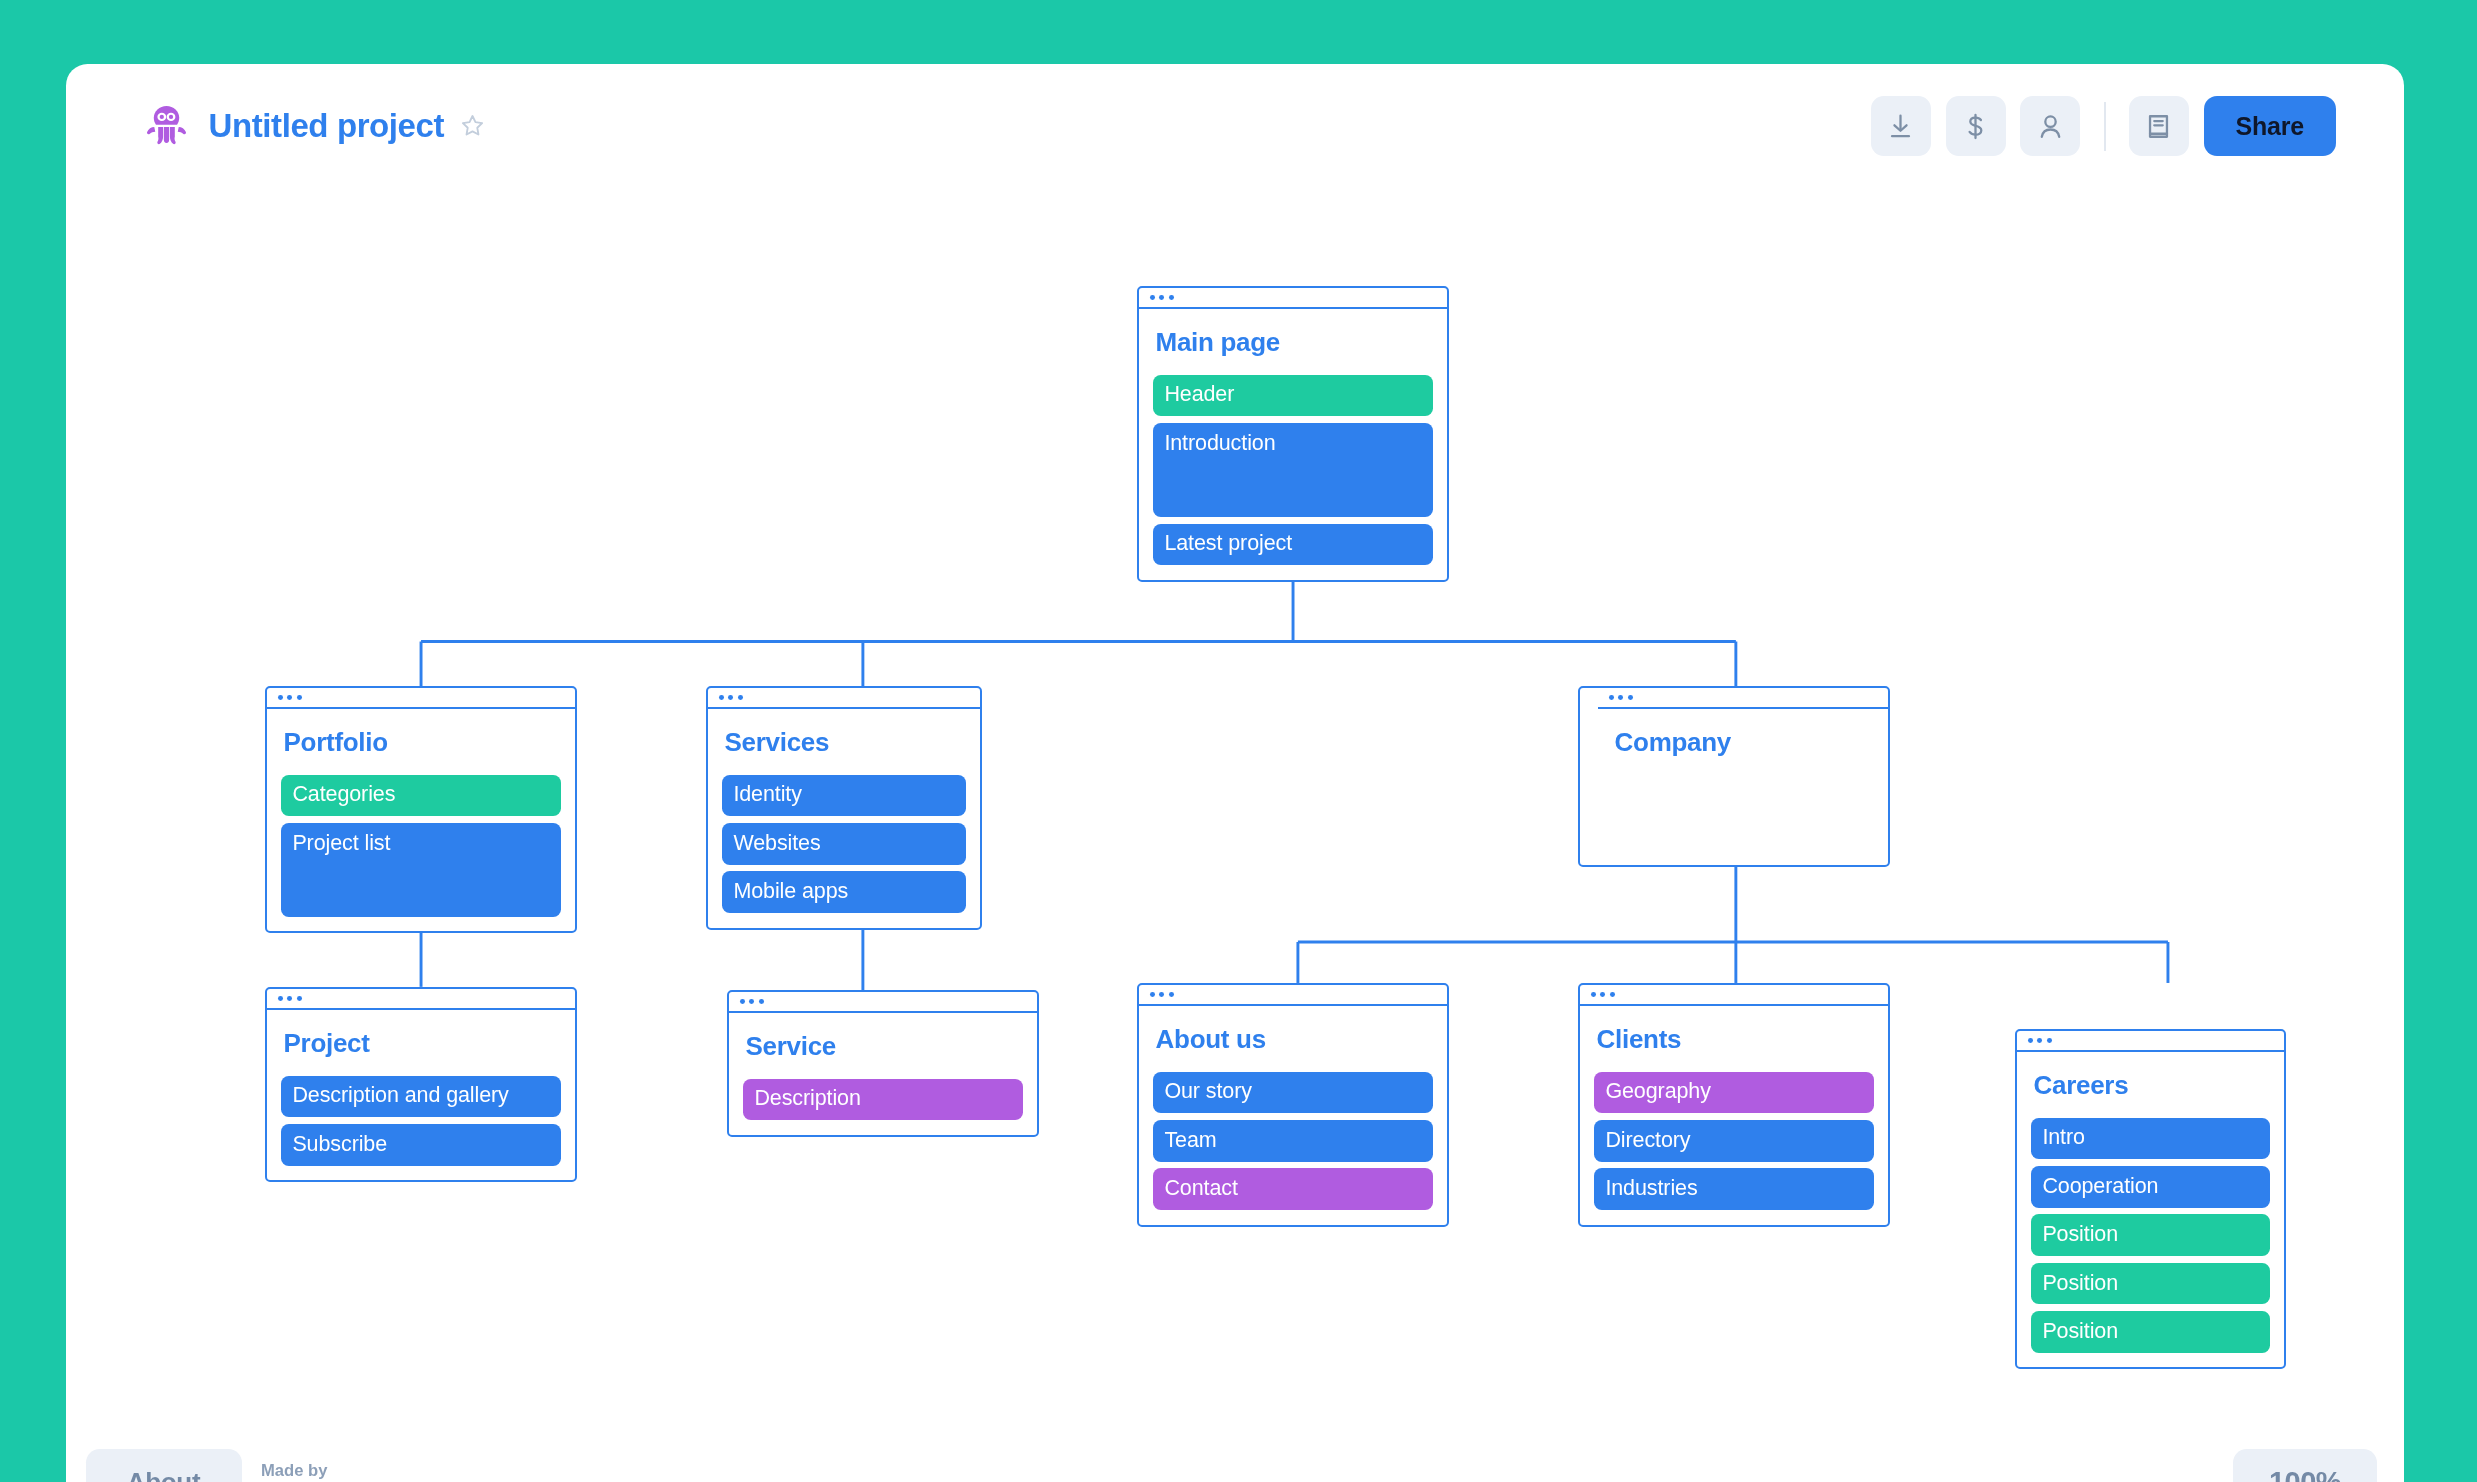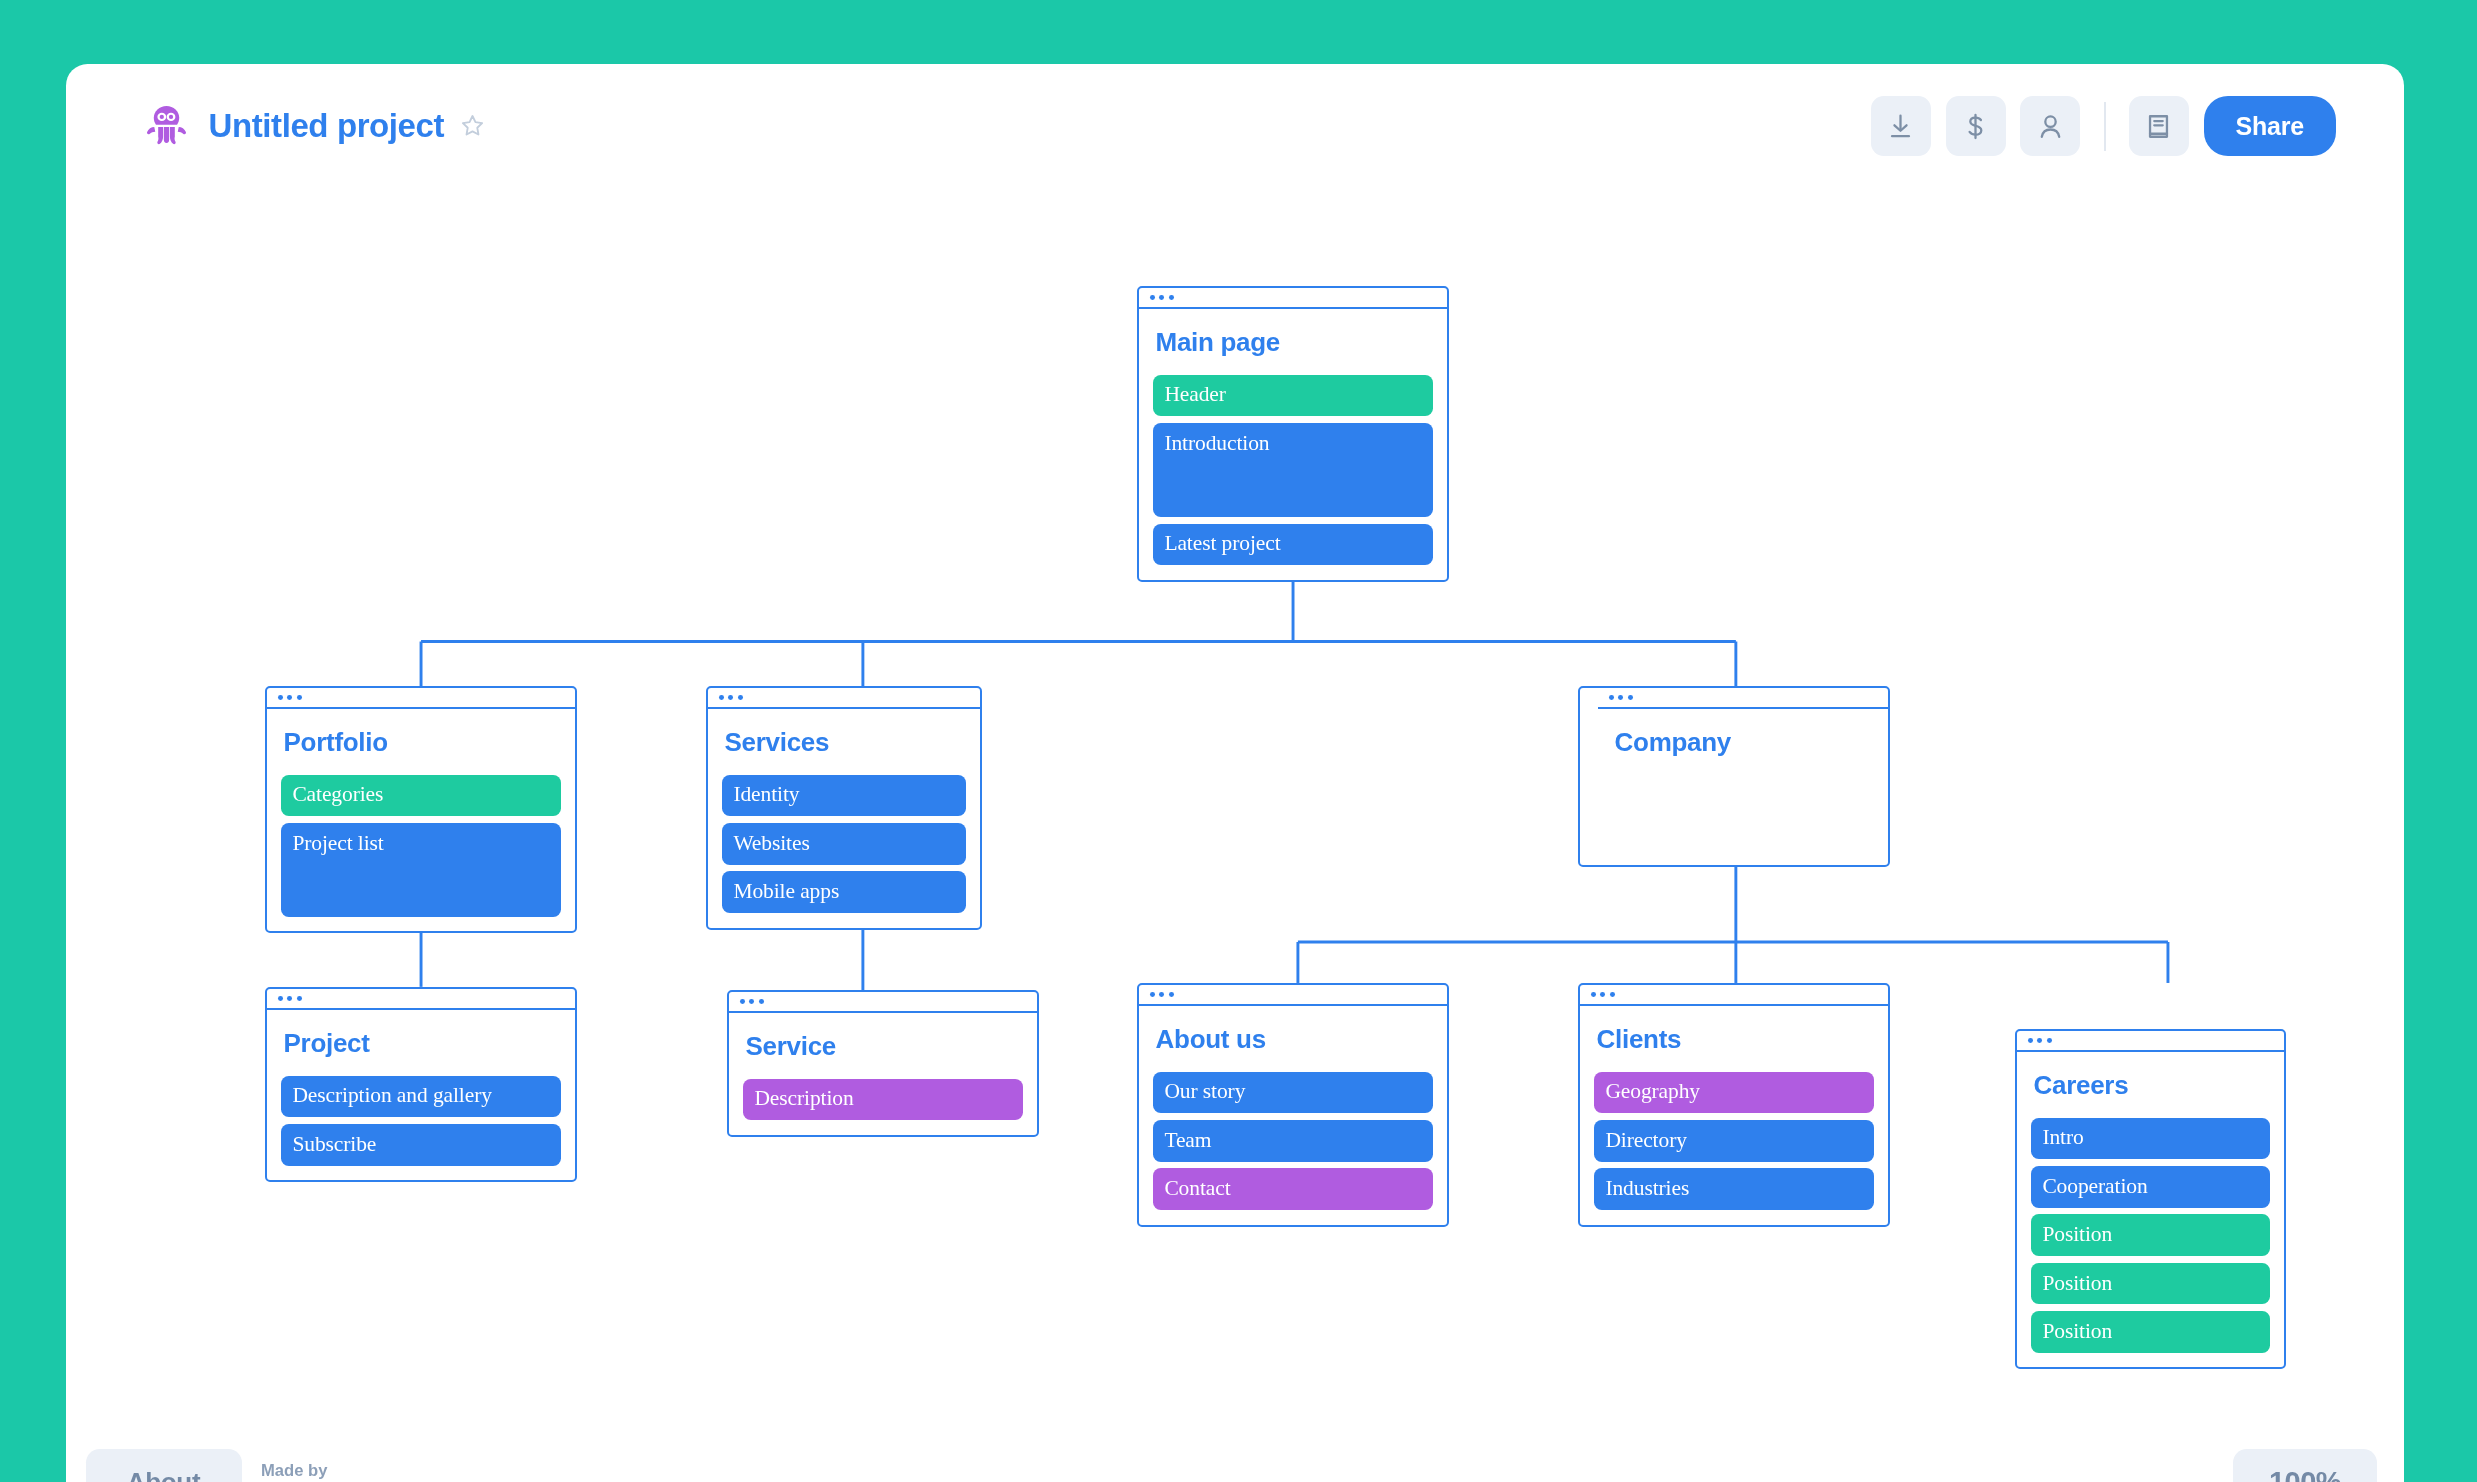--- a/index.html
+++ b/index.html
@@ -42,22 +42,22 @@
   .icon-btn {
     width: 60px; height: 60px;
     background: #EBF0F7; border: none; border-radius: 12.7px;
     display: flex; align-items: center; justify-content: center;
     cursor: pointer;
   }
   .icon-btn svg { width: 29px; height: 29px; }
   .vdiv { width: 2px; height: 49px; background: #E2E8F0; margin: 0 8.8px; }
   #share-button {
     height: 60px; padding: 0 32px;
-    background: #2F80ED; color: #ffffff;
-    border: none; border-radius: 24px;
+    background: #2F80ED; color: #0f172a;
+    border: none; border-radius: 13px;
     font-family: "Liberation Sans", sans-serif;
     font-size: 25px; font-weight: bold; letter-spacing: -0.2px;
     cursor: pointer;
   }
 
   
   #diagram { position: absolute; left: 0; top: 0; width: 2338px; height: 1356px; }
   #connectors { position: absolute; left: 0; top: 0; width: 2338px; height: 1356px; }
 
   .node {
@@ -77,21 +77,20 @@
   .node-body { padding: 16.6px 13.7px 14.6px 13.7px; }
   .node-title {
     font-size: 26px; font-weight: bold; color: #2F80ED;
     letter-spacing: -0.3px; margin: 2px 0 16.6px 2.9px;
   }
   .block {
     border-radius: 7.8px; color: #fff;
     font-size: 21.5px; letter-spacing: -0.1px;
     padding: 7.8px 11.7px 8.8px 11.7px;
     margin-bottom: 6.8px;
-    font-family: Liberation Serif, serif;
   }
   .block:last-child { margin-bottom: 0; }
   .block.teal   { background: #1ECBA0; }
   .block.blue   { background: #2F80ED; }
   .block.purple { background: #B05CE0; }
 
   
   #footer { position: absolute; left: 0; bottom: 0; width: 2338px; height: 127px; }
   #about-button {
     position: absolute; left: 19.5px; bottom: 31px;

